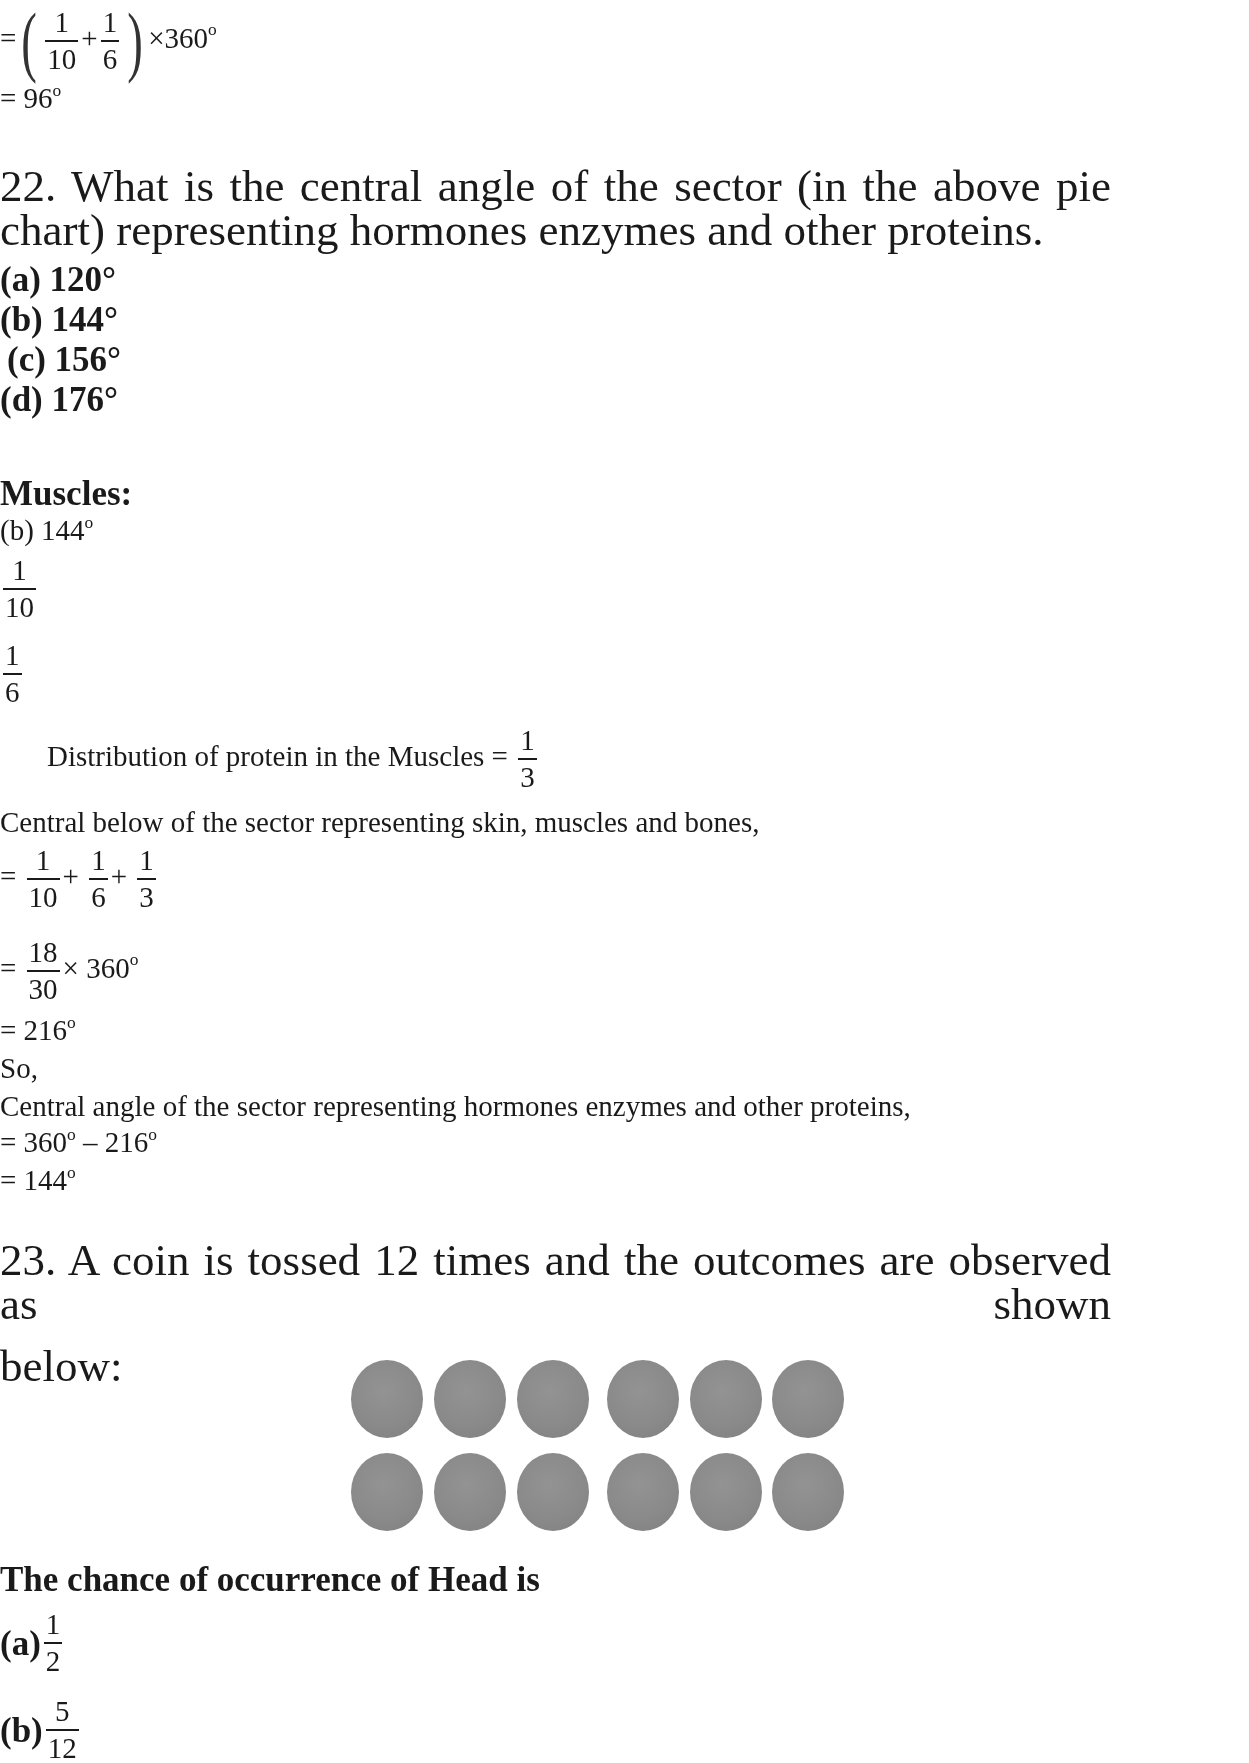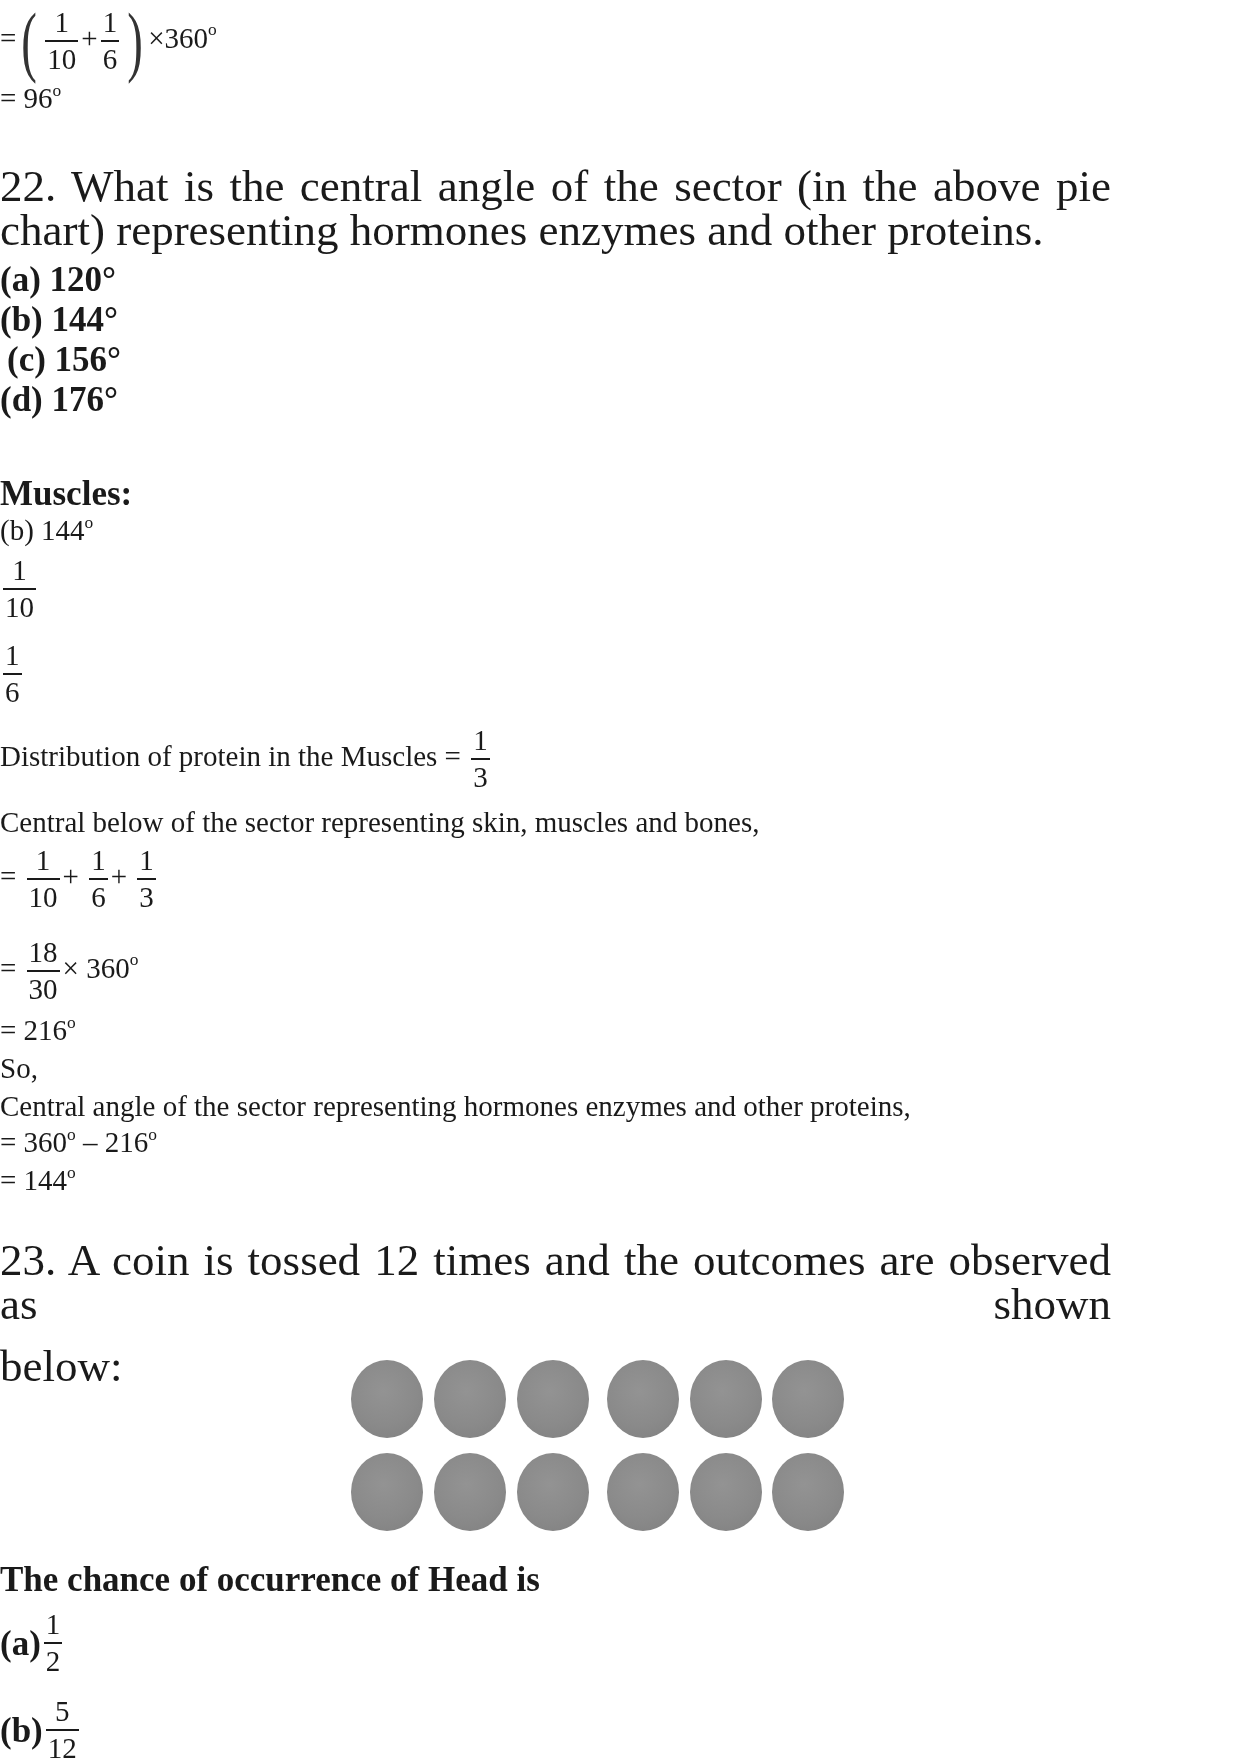--- a/index.html
+++ b/index.html
@@ -67,21 +67,21 @@
       <span class="den">10</span>
     </span>
 </div>
 <div class="abs reg" style="top:641px;">
   <span class="frac">
       <span class="num">1</span>
       <span class="bar"></span>
       <span class="den">6</span>
     </span>
 </div>
-<div class="abs reg" style="top:726px;">
+<div class="abs reg" style="top:726px;padding-left:47px;">
   <span>Distribution of protein in the Muscles =</span>
   <span class="frac">
       <span class="num">1</span>
       <span class="bar"></span>
       <span class="den">3</span>
     </span>
 </div>
 
 <div class="abs reg" style="top:808px;">Central below of the sector representing skin, muscles and bones,</div>
 

